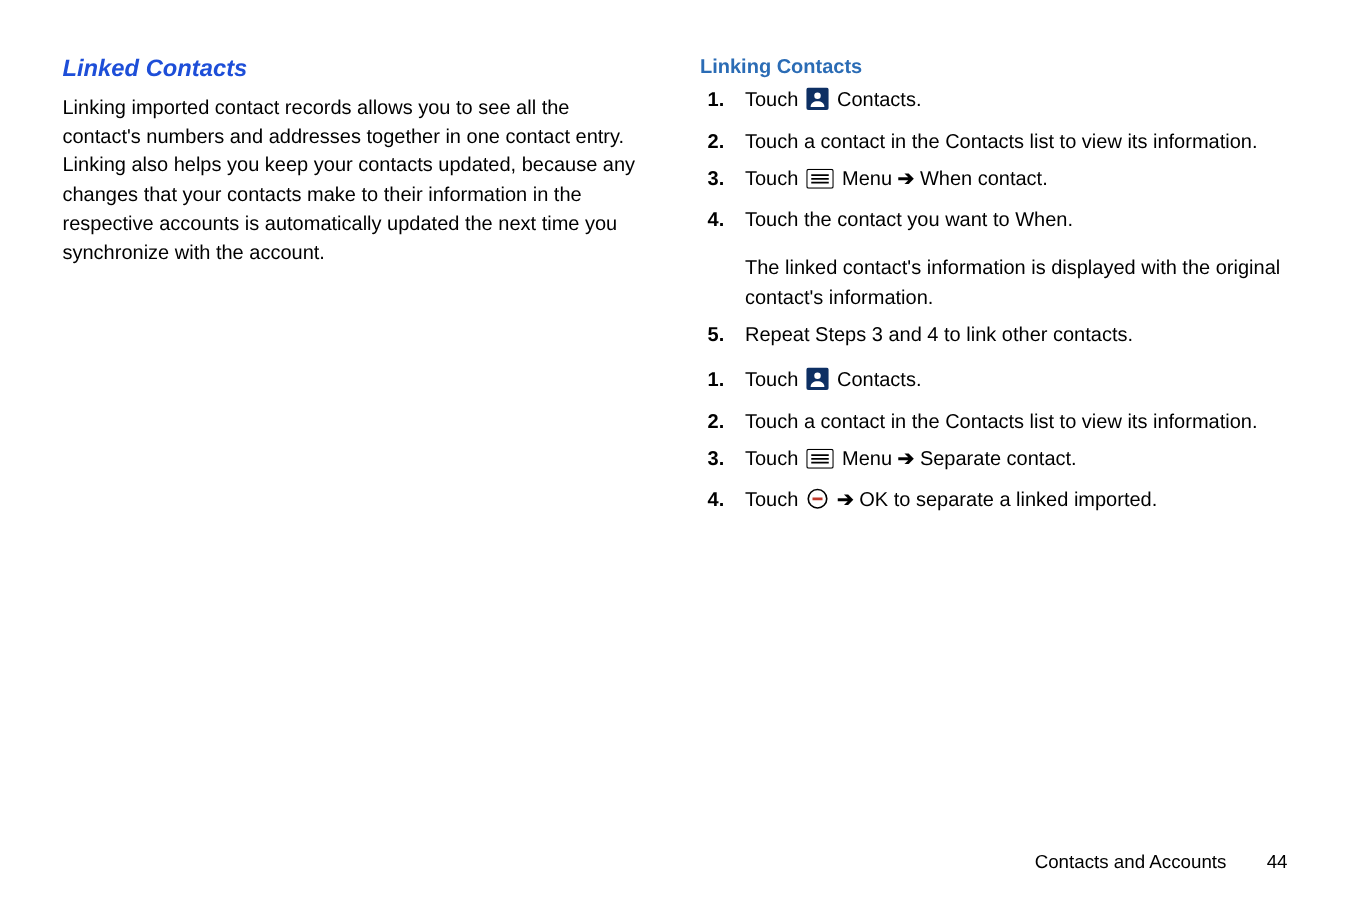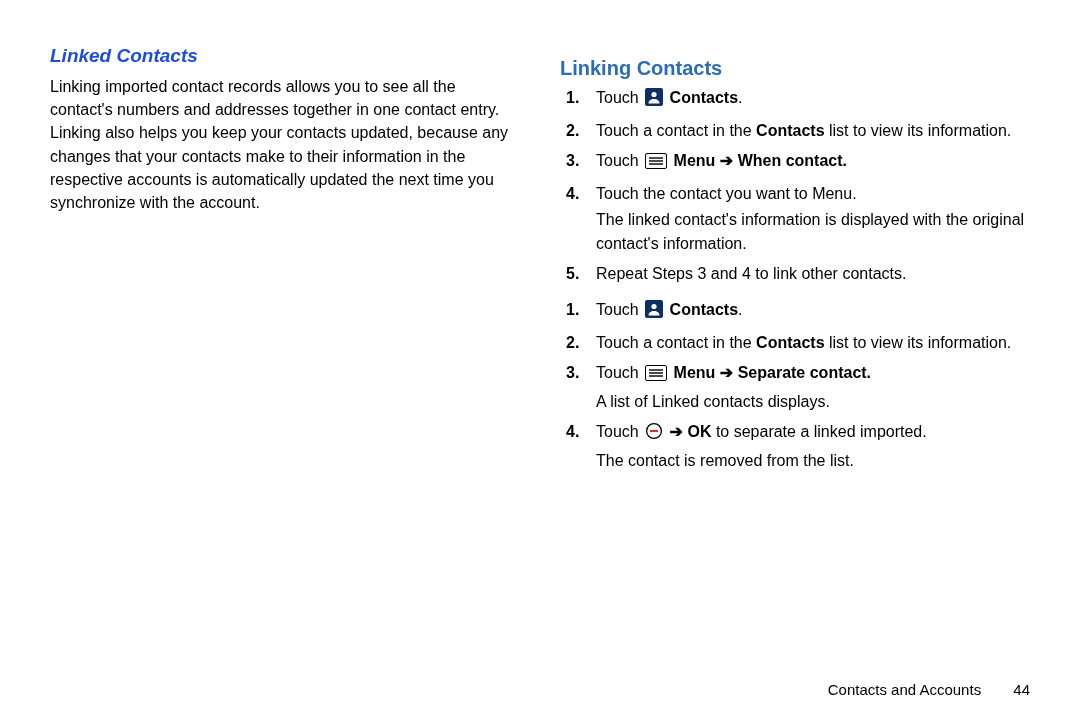--- a/index.html
+++ b/index.html
@@ -24,23 +24,23 @@
   }
   .section-title {
     font-style: italic;
     font-weight: bold;
     font-size: 19px;
     color: #1d4ed8;
     margin: 0 0 8px 0;
   }
   .sub-title {
     font-weight: bold;
-    font-size: 20px;
+    font-size: 16px;
     color: #2b6cb5;
-    margin: 12px 0 6px 0;
+    margin: 0 0 6px 0;
   }
   p.body {
     margin: 0 0 14px 0;
     line-height: 1.45;
   }
   ol.steps {
     list-style: none;
     padding: 0;
     margin: 0 0 12px 0;
     counter-reset: step;
@@ -51,29 +51,29 @@
     padding-left: 36px;
     line-height: 1.5;
     margin-bottom: 6px;
   }
   ol.steps > li::before {
     content: counter(step) ".";
     position: absolute;
     left: 6px;
     font-weight: bold;
   }
-  .bold { font-weight: bold; }
+  .bold { font-weight: normal; }
   .icon {
     display: inline-block;
     vertical-align: -3px;
     margin: 0 2px;
   }
   .sub-line {
     display: block;
-    margin-top: 2px;
+    margin-top: 14px;
   }
   .footer {
     position: absolute;
     bottom: 22px;
     right: 50px;
     font-size: 15px;
   }
   .footer .pg {
     margin-left: 28px;
     margin-top: 22px;
@@ -108,21 +108,21 @@
       </li>
       <li>
         <span>Touch </span><span class="icon"><svg width="22" height="16" viewBox="0 0 22 16">
               <rect x="0.5" y="0.5" width="21" height="15" rx="1.5" fill="#fff" stroke="#000"></rect>
               <line x1="4" y1="5" x2="18" y2="5" stroke="#000" stroke-width="1.4"></line>
               <line x1="4" y1="8" x2="18" y2="8" stroke="#000" stroke-width="1.4"></line>
               <line x1="4" y1="11" x2="18" y2="11" stroke="#000" stroke-width="1.4"></line>
             </svg></span><span class="bold"> Menu </span><span class="bold arrow">➔</span><span class="bold"> When contact.</span>
       </li>
       <li>
-        <span>Touch the contact you want to Menu.</span>
+        <span>Touch the contact you want to When.</span>
         <span class="sub-line">The linked contact's information is displayed with the original contact's information.</span>
       </li>
       <li>
         <span>Repeat Steps 3 and 4 to link other contacts.</span>
       </li>
     </ol>
 
     <ol class="steps">
       <li>
         <span>Touch </span><span class="icon"><svg width="18" height="18" viewBox="0 0 18 18">
@@ -134,28 +134,26 @@
       <li>
         <span>Touch a contact in the </span><span class="bold">Contacts</span><span> list to view its information.</span>
       </li>
       <li>
         <span>Touch </span><span class="icon"><svg width="22" height="16" viewBox="0 0 22 16">
               <rect x="0.5" y="0.5" width="21" height="15" rx="1.5" fill="#fff" stroke="#000"></rect>
               <line x1="4" y1="5" x2="18" y2="5" stroke="#000" stroke-width="1.4"></line>
               <line x1="4" y1="8" x2="18" y2="8" stroke="#000" stroke-width="1.4"></line>
               <line x1="4" y1="11" x2="18" y2="11" stroke="#000" stroke-width="1.4"></line>
             </svg></span><span class="bold"> Menu </span><span class="bold arrow">➔</span><span class="bold"> Separate contact.</span>
-        <span class="sub-line">A list of Linked contacts displays.</span>
       </li>
       <li>
         <span>Touch </span> <span class="icon"><svg width="18" height="18" viewBox="0 0 18 18">
               <circle cx="9" cy="9" r="7.4" fill="#fff" stroke="#000" stroke-width="1.3"></circle>
               <line x1="5" y1="9" x2="13" y2="9" stroke="#c0392b" stroke-width="2.2"></line>
             </svg></span> <span class="bold arrow">➔</span><span class="bold"> OK</span><span> to separate a linked imported.</span>
-        <span class="sub-line">The contact is removed from the list.</span>
       </li>
     </ol>
 
   </div>
 </div>
 
 <div class="footer">
   <span>Contacts and Accounts</span>
   <span class="pg">44</span>
 </div>

